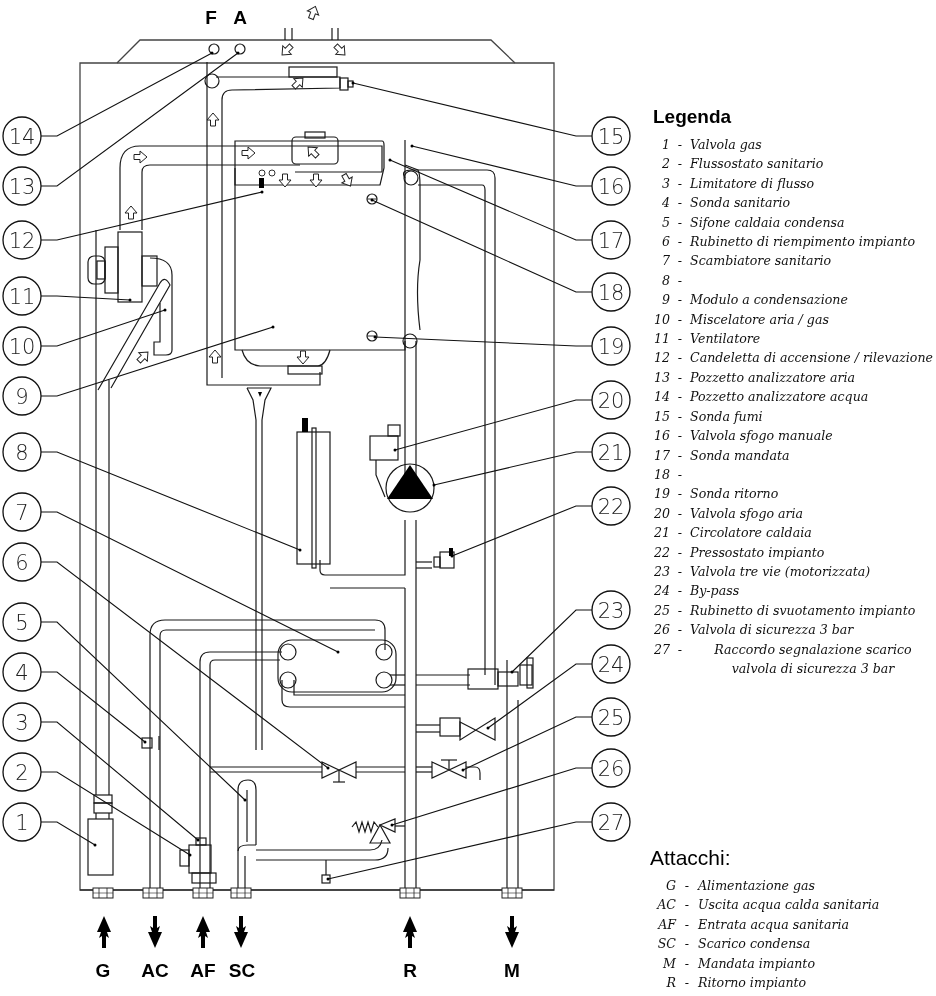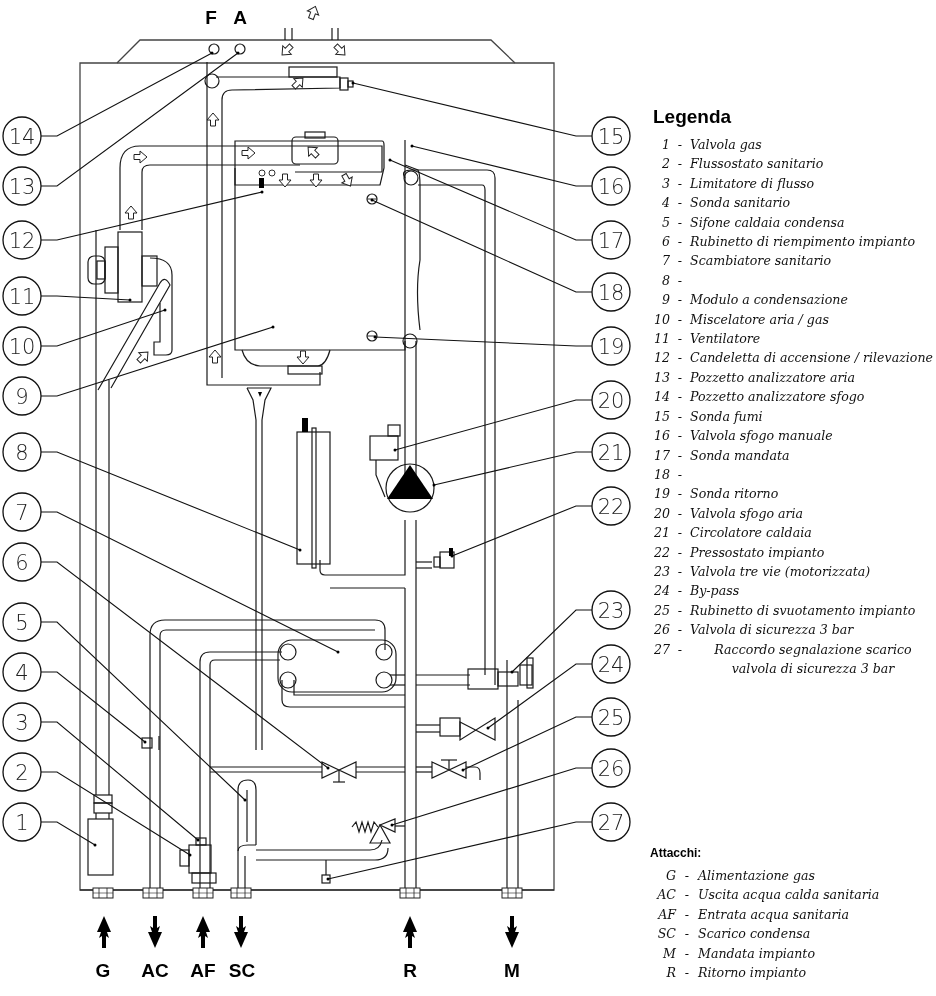--- a/index.html
+++ b/index.html
@@ -17,21 +17,21 @@
 
     .legend { position: absolute; left: 652px; top: 106px; width: 284px; }
     .legend-title { font-family: "Liberation Sans", sans-serif; font-weight: bold; font-size: 19px; color: #000; margin: 0 0 7px 1px; }
     .legend-row { display: flex; font-family: "DejaVu Serif", serif; font-style: italic; font-size: 12.6px; line-height: 19.4px; color: #111; white-space: nowrap; }
     .legend-row .num { width: 18px; text-align: right; }
     .legend-row .dash { width: 20px; text-align: center; }
     .legend-row .txt { flex: 1; }
     .legend-row.wrap .txt { white-space: normal; text-align: center; }
 
     .attach { position: absolute; left: 650px; top: 846px; width: 286px; }
-    .attach-title { font-family: "Liberation Sans", sans-serif; font-weight: bold; font-size: 12px; color: #000; margin: 0 0 6px 0; }
+    .attach-title { font-family: "Liberation Sans", sans-serif; font-weight: normal; font-size: 21px; color: #000; margin: 0 0 6px 0; }
     .attach-row { display: flex; font-family: "DejaVu Serif", serif; font-style: italic; font-size: 12.6px; line-height: 19.4px; color: #111; white-space: nowrap; }
     .attach-row .code { width: 26px; text-align: right; }
     .attach-row .dash { width: 22px; text-align: center; }
   </style>
 </head>
 <body>
 
 <svg id="diagram" width="936" height="996" viewBox="0 0 936 996" xmlns="http://www.w3.org/2000/svg">
   <defs>
     <g id="hollow-arrow">
@@ -517,21 +517,21 @@
         <span class="txt">Candeletta di accensione / rilevazione</span>
       </div>
       <div class="legend-row">
         <span class="num">13</span>
         <span class="dash">-</span>
         <span class="txt">Pozzetto analizzatore aria</span>
       </div>
       <div class="legend-row">
         <span class="num">14</span>
         <span class="dash">-</span>
-        <span class="txt">Pozzetto analizzatore sfogo</span>
+        <span class="txt">Pozzetto analizzatore acqua</span>
       </div>
       <div class="legend-row">
         <span class="num">15</span>
         <span class="dash">-</span>
         <span class="txt">Sonda fumi</span>
       </div>
       <div class="legend-row">
         <span class="num">16</span>
         <span class="dash">-</span>
         <span class="txt">Valvola sfogo manuale</span>

